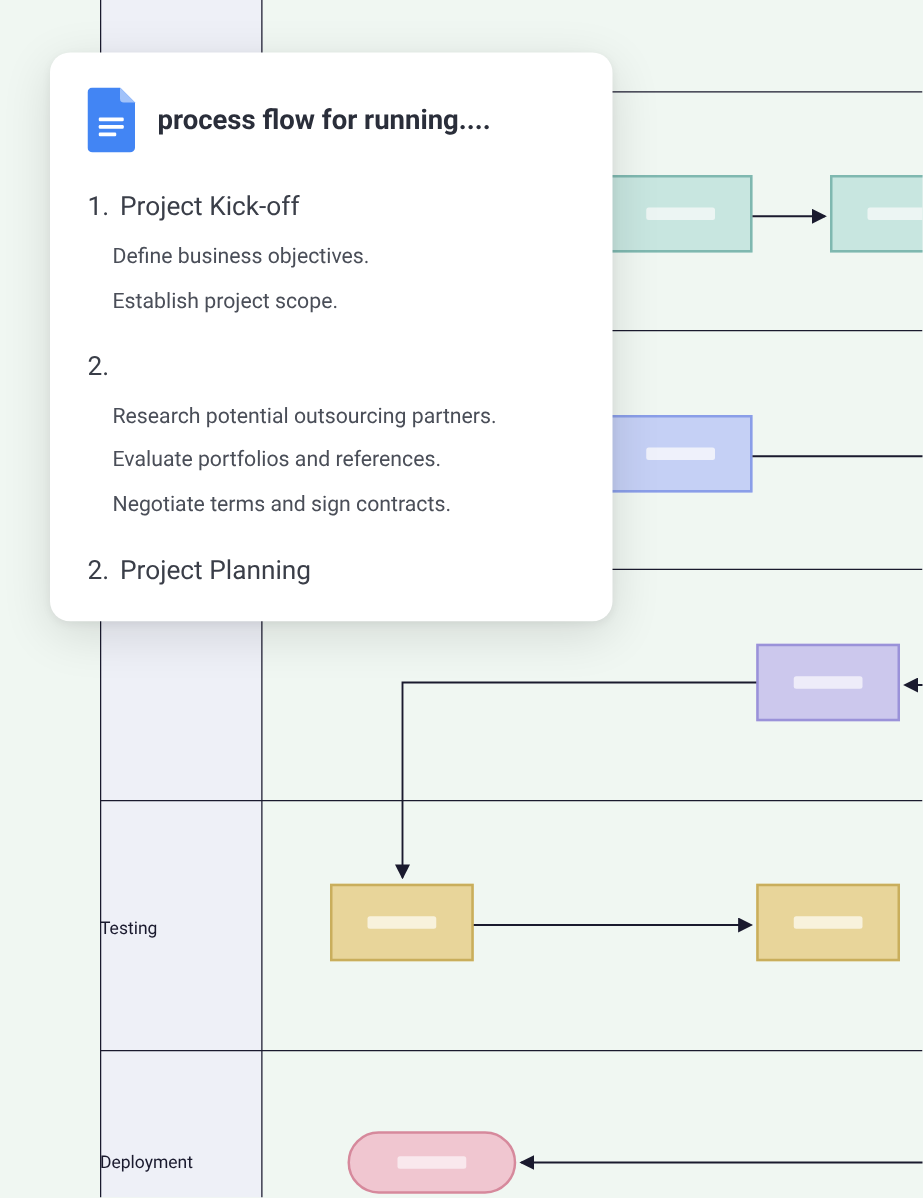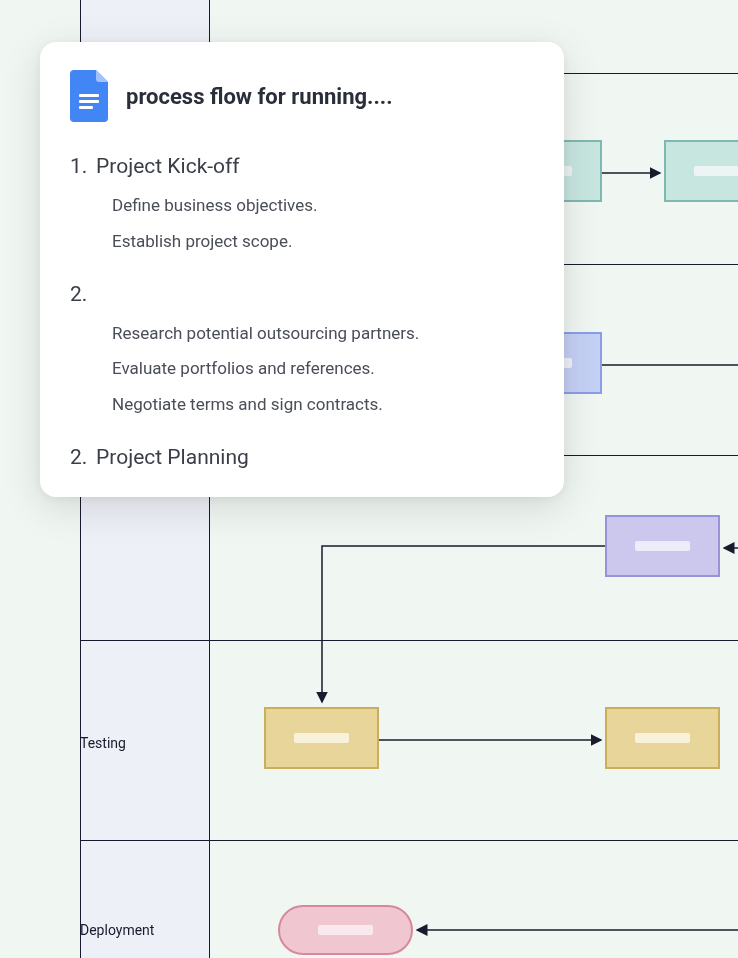--- a/index.html
+++ b/index.html
@@ -98,21 +98,21 @@
     svg.connector {
       position: absolute;
       overflow: visible;
       pointer-events: none;
     }
 
     .doc-card {
       position: absolute;
       top: 42px;
       left: 40px;
-      width: 524px;
+      width: 450px;
       background: #ffffff;
       border-radius: 16px;
       box-shadow: 0 10px 40px rgba(0,0,0,0.12), 0 2px 8px rgba(0,0,0,0.06);
       padding: 28px 30px 20px;
       z-index: 10;
     }
 
     .doc-header {
       display: flex;
       align-items: center;
@@ -143,21 +143,21 @@
       display: flex;
       gap: 4px;
     }
     .section-heading .num {
       min-width: 22px;
     }
 
     .section-item {
       font-size: 17px;
       color: #4a4e58;
-      margin-left: 42px;
+      margin-left: 20px;
       margin-bottom: 12px;
       line-height: 1.4;
     }
   </style>
 </head>
 <body>
 
 <div class="canvas">
 
   <div class="diagram-layer">

